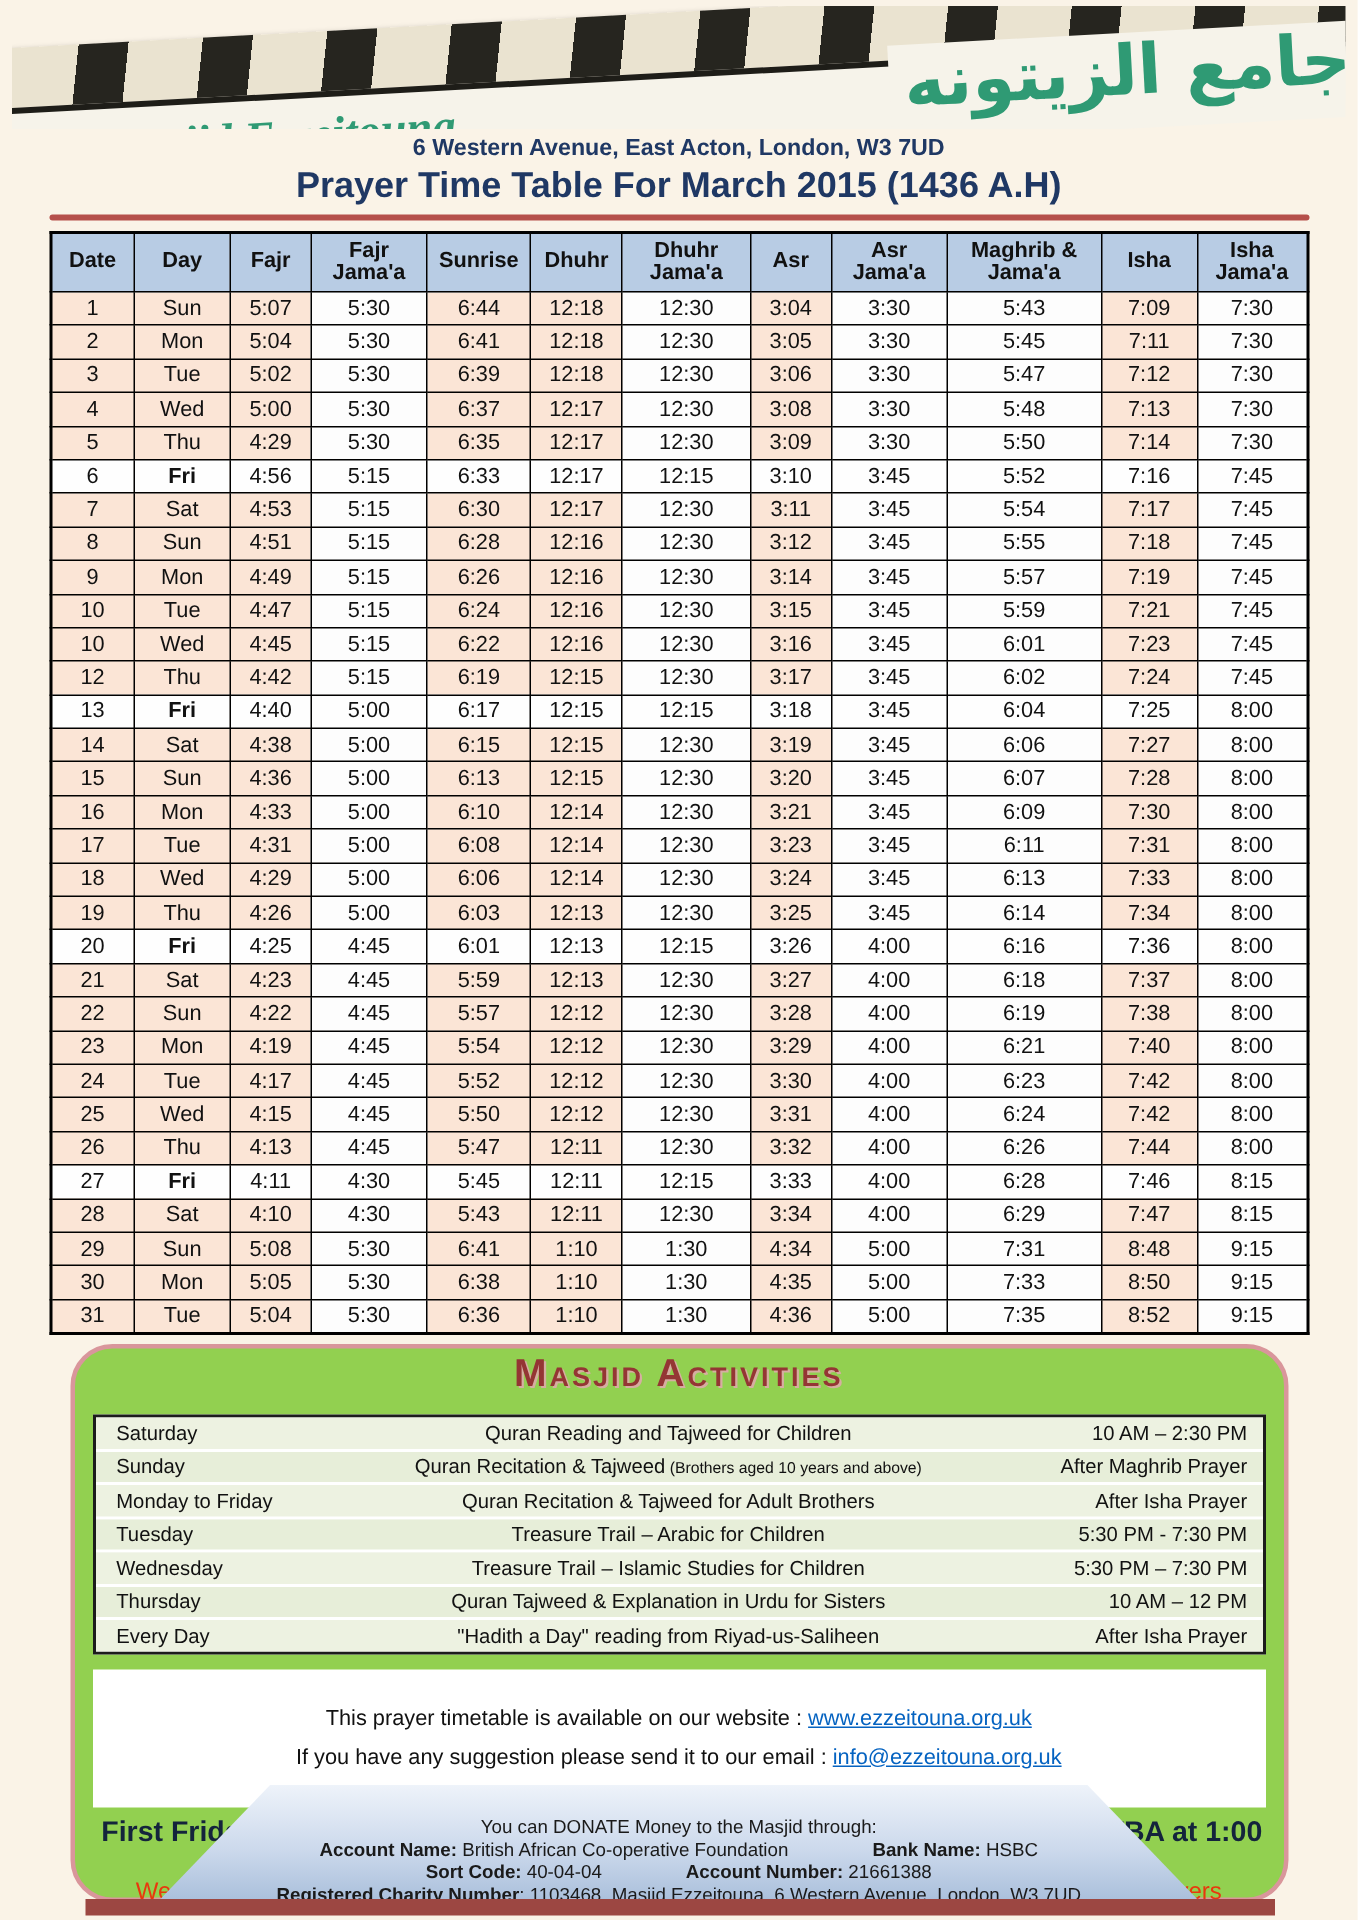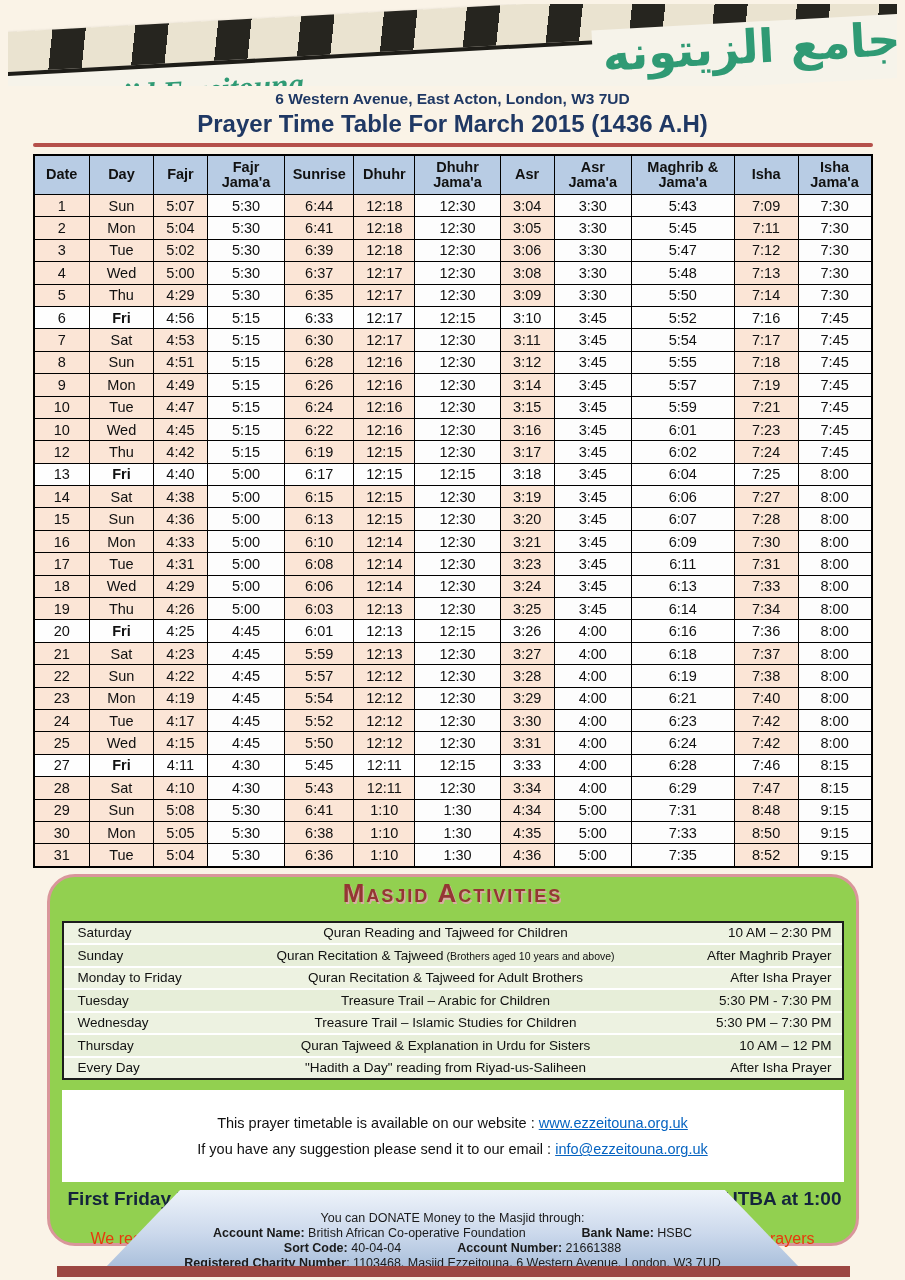--- a/index.html
+++ b/index.html
@@ -480,20 +480,34 @@
           <td>4:45</td>
           <td class="peach">5:50</td>
           <td class="peach">12:12</td>
           <td>12:30</td>
           <td class="peach">3:31</td>
           <td>4:00</td>
           <td>6:24</td>
           <td class="peach">7:42</td>
           <td>8:00</td>
         </tr>
+        <tr>
+          <td class="peach">26</td>
+          <td class="peach day">Thu</td>
+          <td class="peach">4:13</td>
+          <td>4:45</td>
+          <td class="peach">5:47</td>
+          <td class="peach">12:11</td>
+          <td>12:30</td>
+          <td class="peach">3:32</td>
+          <td>4:00</td>
+          <td>6:26</td>
+          <td class="peach">7:44</td>
+          <td>8:00</td>
+        </tr>
         <tr class="friday">
           <td class="peach">27</td>
           <td class="peach day">Fri</td>
           <td class="peach">4:11</td>
           <td>4:30</td>
           <td class="peach">5:45</td>
           <td class="peach">12:11</td>
           <td>12:15</td>
           <td class="peach">3:33</td>
           <td>4:00</td>

